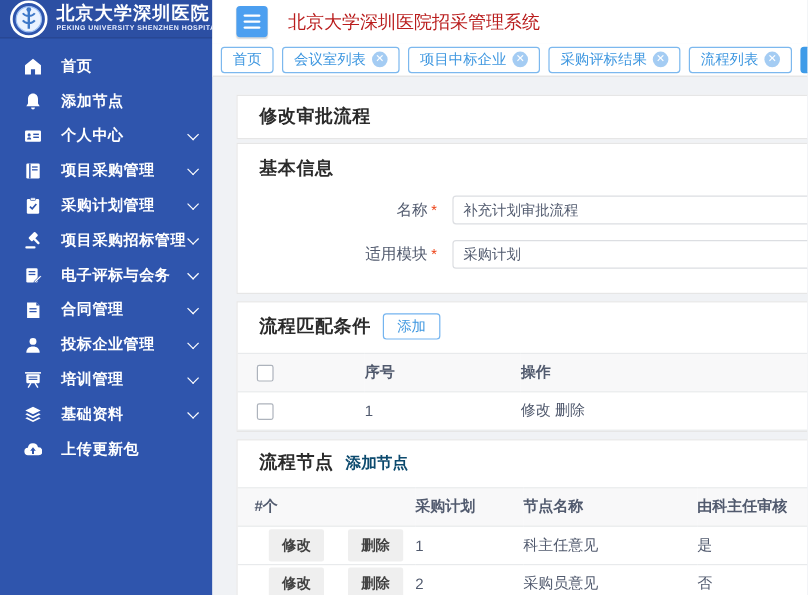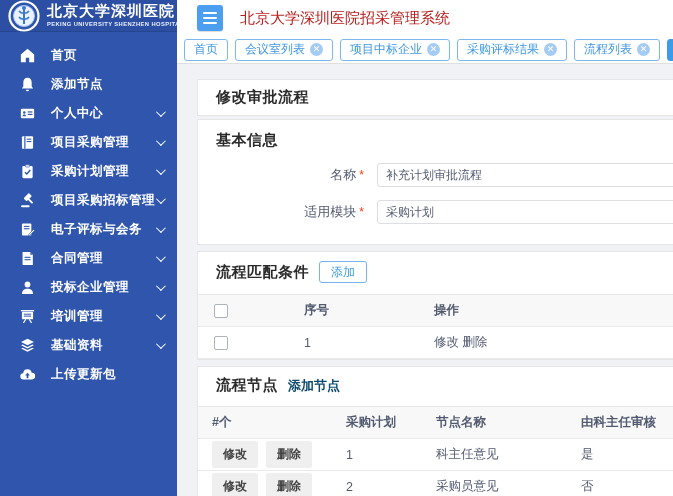--- a/index.html
+++ b/index.html
@@ -50,21 +50,21 @@
   .section-head { display:flex; align-items:center; padding:0 18px; gap:10px; }
   .btn-add { height:22px; padding:0 11px; background:#fff; border:1px solid #74B4EF; border-radius:3px; color:#3E97E0; font-size:12px; cursor:pointer; font-family:inherit; }
   .link-add { color:#0c4a6e; font-size:13px; font-weight:bold; text-decoration:none; cursor:pointer; }
 
   table.grid { border-collapse:collapse; width:100%; margin-top:11px; table-layout:fixed; }
   .grid th { background:#F8F8F9; border-top:1px solid #E8EAEC; border-bottom:1px solid #E8EAEC; height:32px; text-align:left; font-size:12.5px; color:#515A6E; font-weight:bold; padding:0; white-space:nowrap; overflow:hidden; }
   .grid td { border-bottom:1px solid #E8EAEC; height:32px; font-size:12.5px; color:#515A6E; padding:0; white-space:nowrap; overflow:hidden; }
   .grid .pad1 { padding-left:16px; }
   .grid2 .pad1 { padding-left:14px; }
   .cbx { width:14px; height:14px; border:1px solid #ADB3BC; border-radius:2px; background:#fff; display:inline-block; vertical-align:middle; cursor:pointer; }
-  .btn-gray { background:#EFEFEF; border:none; border-radius:2px; padding:5px 11px; font-size:12px; color:#424242; font-weight:bold; cursor:pointer; margin-right:8px; font-family:Liberation Mono, monospace; }
+  .btn-gray { background:#EFEFEF; border:none; border-radius:2px; padding:5px 11px; font-size:12px; color:#424242; font-weight:bold; cursor:pointer; margin-right:8px; font-family:Liberation Mono, monospace;margin-left:12px; }
   .ops-text { color:#515A6E; }
 </style>
 </head>
 <body>
 
 <div class="app">
 
   <aside class="sidebar">
     <div class="logo-bar">
       <svg class="emblem" viewBox="0 0 32 32">

